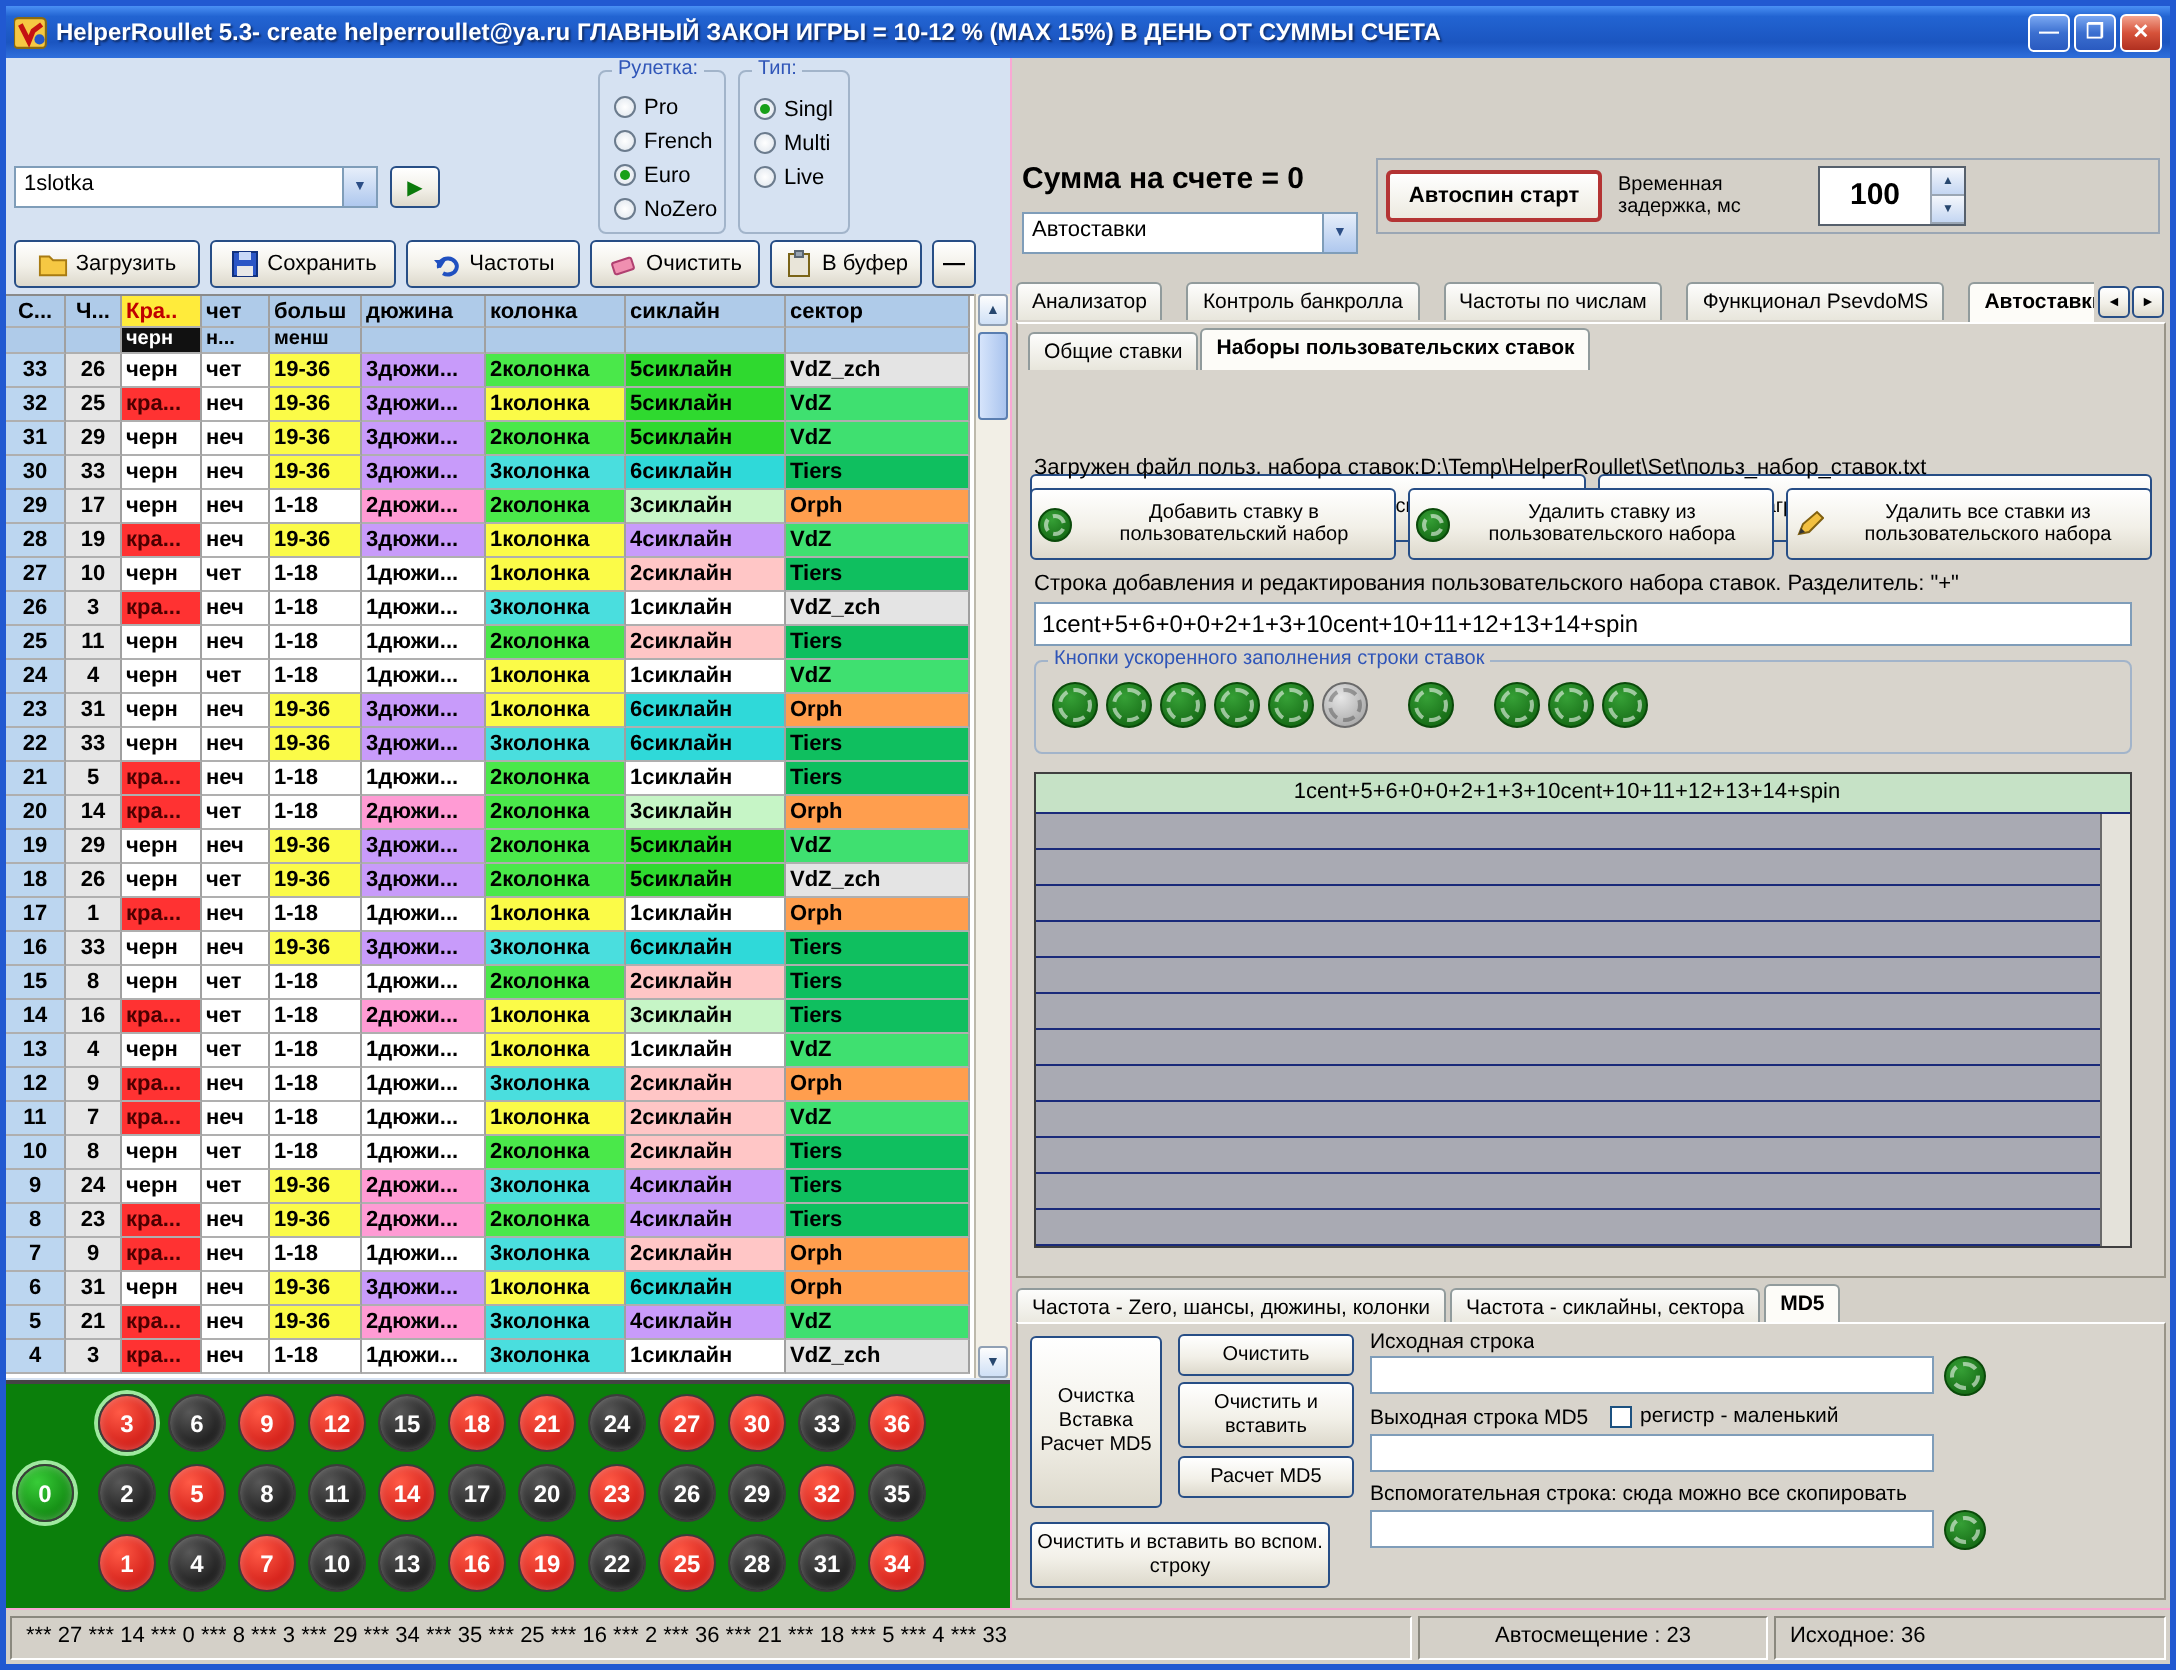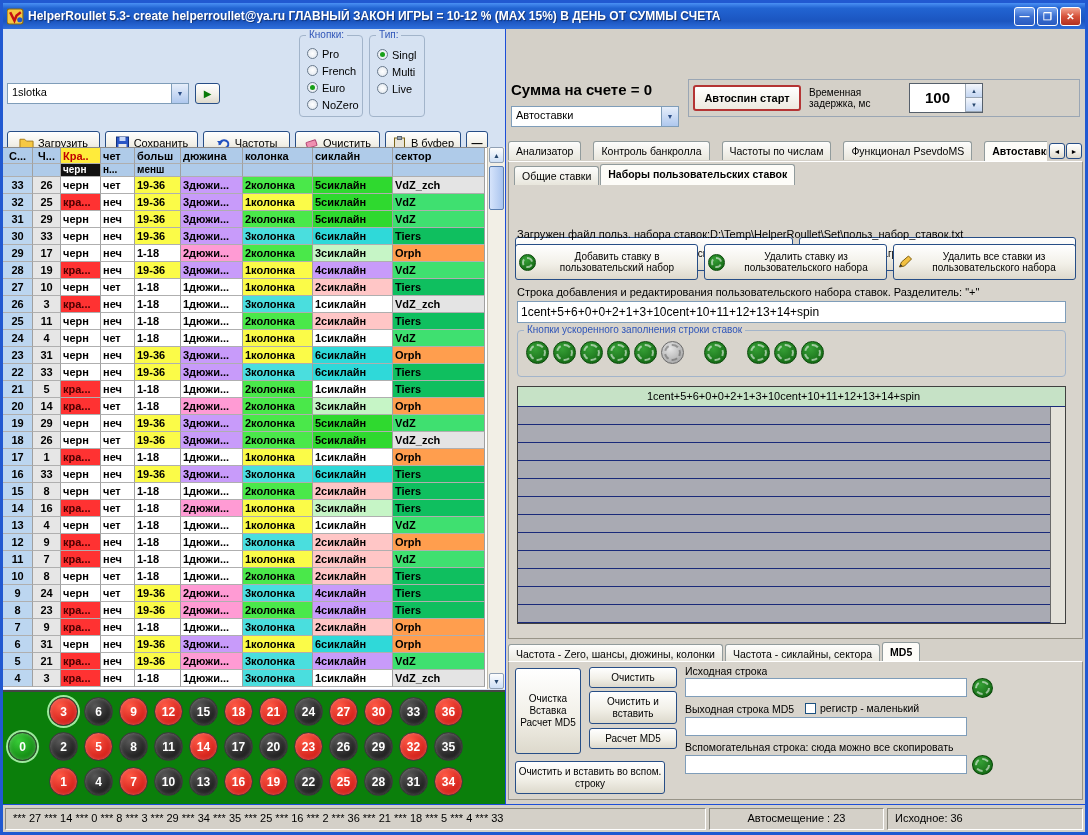--- a/index.html
+++ b/index.html
@@ -1,17 +1,17 @@
 <!DOCTYPE html>
 <html><head>
 <meta charset="utf-8">
 <style>
   *{box-sizing:border-box;margin:0;padding:0;font-family:"Liberation Sans",sans-serif;}
   html,body{width:1088px;height:835px;overflow:hidden;background:#3A6EA5;}
-  .window{position:relative;width:1088px;height:835px;border:3px solid #2159D1;background:#1d4ed8;}
+  .window{position:relative;width:1088px;height:835px;border:3px solid #2159D1;background:#f9a8d4;}
   
   .titlebar{position:absolute;left:0;top:0;right:0;height:26px;display:flex;align-items:center;padding:0 4px;
     background:linear-gradient(180deg,#4A90F4 0%,#2264D2 20%,#1B55C0 70%,#2F6FDC 100%);}
   .titlebar .appicon{width:17px;height:17px;margin-right:4px;flex:none;}
   .titlebar .ttl{color:#fff;font-size:12px;font-weight:bold;text-shadow:1px 1px 1px #10306E;white-space:nowrap;overflow:hidden;flex:1;}
   .tb-btn{width:21px;height:19px;margin-left:2px;border:1px solid #fff;border-radius:3px;color:#fff;font-size:10px;font-weight:bold;
     display:flex;align-items:center;justify-content:center;background:linear-gradient(#7AA8F2,#3B6FD0 50%,#2A5AC0);flex:none;cursor:default;}
   .tb-btn.close{background:linear-gradient(#F2A490,#D6523A 50%,#B03020);}
   
   .lpane{position:absolute;left:0;top:26px;width:502px;height:775px;background:#D6E2F2;overflow:hidden;}
@@ -23,21 +23,21 @@
     font-size:11px;color:#000;display:flex;align-items:center;justify-content:center;gap:4px;cursor:default;}
   .icon{width:15px;height:14px;flex:none;display:inline-block;}
   .field{border:1px solid #7F9DB9;background:#fff;font-size:11px;padding:1px 3px;}
   .combo{position:absolute;display:flex;border:1px solid #7F9DB9;background:#fff;}
   .combo .ctext{flex:1;font-size:11px;padding:2px 4px;white-space:nowrap;overflow:hidden;}
   .combo .cbtn{width:17px;border-left:1px solid #7F9DB9;background:linear-gradient(#E6EEFA,#AFC8EE);display:flex;align-items:center;justify-content:center;font-size:7px;color:#2C4E86;}
   .radio-row{display:flex;align-items:center;gap:4px;font-size:11px;height:17px;}
   .rb{width:11px;height:11px;border-radius:50%;border:1px solid #6B7B8D;background:radial-gradient(#fff,#DDE4EC);position:relative;flex:none;}
   .rb.sel::after{content:"";position:absolute;left:2px;top:2px;width:5px;height:5px;border-radius:50%;background:#18A018;}
   
-  .lp-toolbar{position:absolute;left:0;top:101px;width:551px;height:27px;display:flex;gap:5px;padding:1px 4px;}
+  .lp-toolbar{position:absolute;left:0;top:90px;width:551px;height:27px;display:flex;gap:5px;padding:1px 4px;}
   .lp-toolbar .xp-btn{height:24px;}
   
   .htable{position:absolute;left:0;top:118px;width:484px;height:542px;background:#fff;overflow:hidden;border-top:1px solid #8A8A8A;}
   .trow{display:grid;grid-template-columns:30px 28px 40px 34px 46px 62px 70px 80px 92px;}
   .trow>div{border-right:1px solid #A0A0A0;border-bottom:1px solid #AFAFAF;font-size:11px;font-weight:600;
     white-space:nowrap;overflow:hidden;padding-left:2px;line-height:17px;height:17px;}
   .trow.hdr1>div{height:16px;line-height:16px;background:#AFCBE9;font-weight:bold;}
   .trow.hdr2>div{height:13px;line-height:12px;font-size:10px;background:#AFCBE9;font-weight:bold;}
   .trow.hdr1 .kr{background:#FFEB3B;color:#C00000;}
   .trow.hdr2 .kr{background:#111;color:#fff;}
@@ -125,21 +125,21 @@
   <div class="lpane">
 
 
     <div class="combo" style="left:4px;top:54px;width:182px;height:21px;">
       <div class="ctext">1slotka</div>
       <div class="cbtn">▼</div>
     </div>
     <button class="xp-btn" style="position:absolute;left:192px;top:54px;width:25px;height:21px;color:#0A7A0A;font-size:10px;">▶</button>
 
     <div class="grp" style="left:296px;top:6px;width:64px;height:82px;">
-      <span class="gt">Кнопки:</span>
+      <span class="gt">Рулетка:</span>
       <div style="position:absolute;left:7px;top:9px;">
           <div class="radio-row">
             <span class="rb"></span>
             <span>Pro</span>
           </div>
           <div class="radio-row">
             <span class="rb"></span>
             <span>French</span>
           </div>
           <div class="radio-row">

